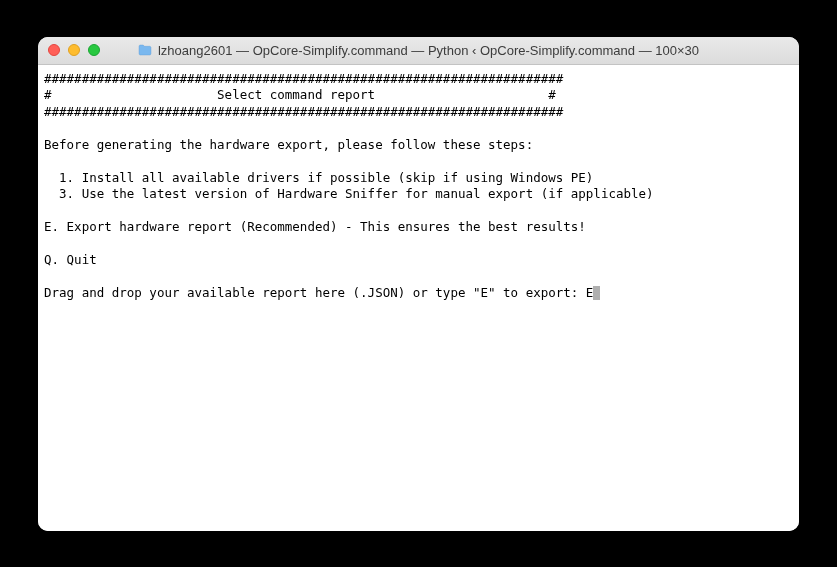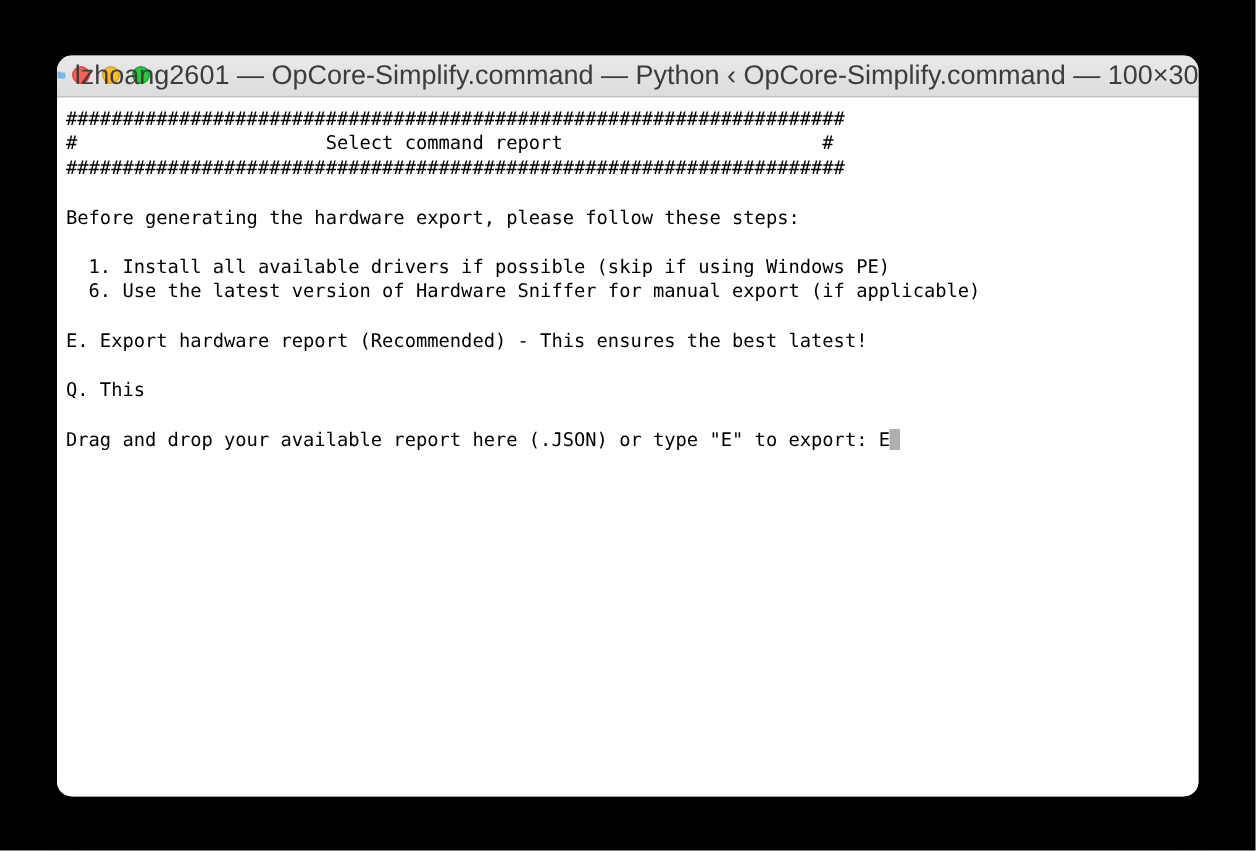--- a/index.html
+++ b/index.html
@@ -52,21 +52,21 @@
       justify-content: center;
       gap: 6px;
       pointer-events: none;
     }
     .folder-icon {
       width: 14px;
       height: 12px;
       pointer-events: none;
     }
     .title {
-      font-size: 18px;
+      font-size: 13px;
       color: #3c3c3c;
       font-weight: 500;
       white-space: nowrap;
     }
     .terminal {
       flex: 1;
       background: #fff;
       padding: 6px 6px;
       font-family: "SF Mono", Menlo, Monaco, Consolas, monospace;
       font-size: 12.5px;
@@ -100,20 +100,20 @@
       <span class="title">lzhoang2601 — OpCore-Simplify.command — Python ‹ OpCore-Simplify.command — 100×30</span>
     </div>
   </div>
   <div class="terminal"><span>#####################################################################</span>
 <span>#                      Select command report                       #</span>
 <span>#####################################################################</span>
 
 <span>Before generating the hardware export, please follow these steps:</span>
 
 <span>  1. Install all available drivers if possible (skip if using Windows PE)</span>
-<span>  6. Use the latest version of Hardware Sniffer for manual export (if applicable)</span>
+<span>  3. Use the latest version of Hardware Sniffer for manual export (if applicable)</span>
 
-<span>E. Export hardware report (Recommended) - This ensures the best latest!</span>
+<span>E. Export hardware report (Recommended) - This ensures the best results!</span>
 
-<span>Q. This</span>
+<span>Q. Quit</span>
 
 <span>Drag and drop your available report here (.JSON) or type "E" to export: </span><span>E</span><span class="cursor"></span></div>
 </div>
 
 </body></html>

